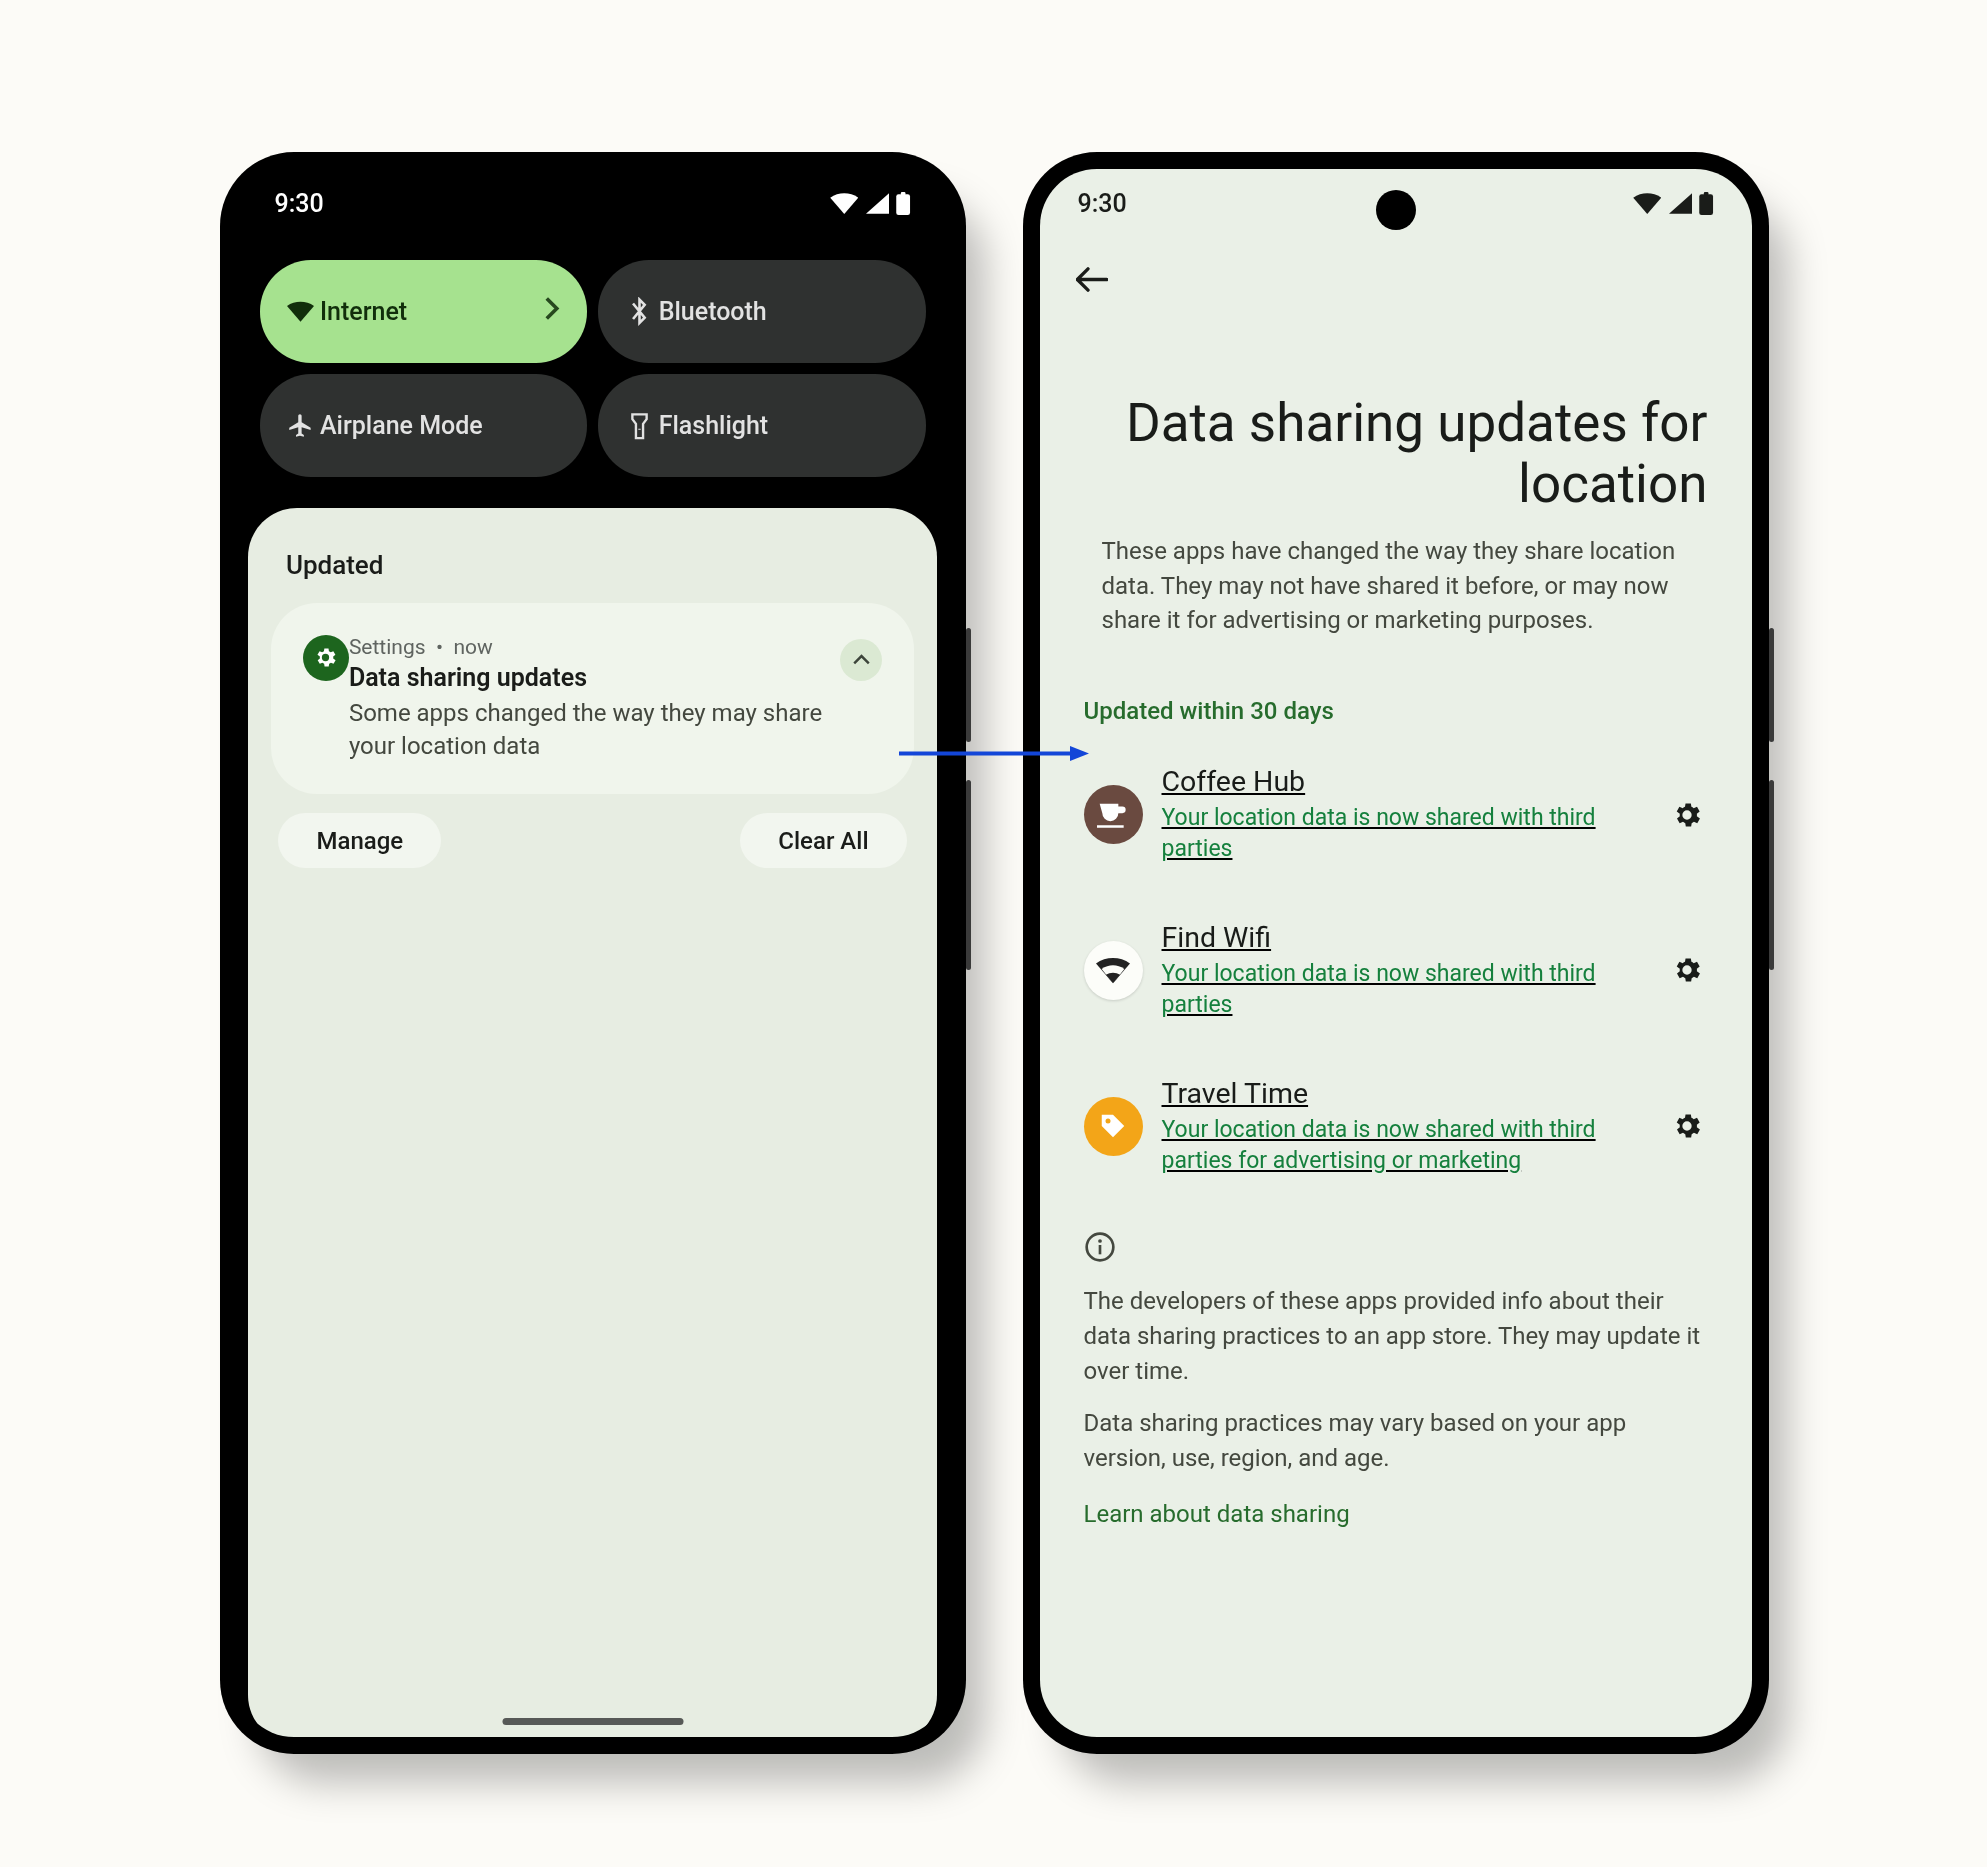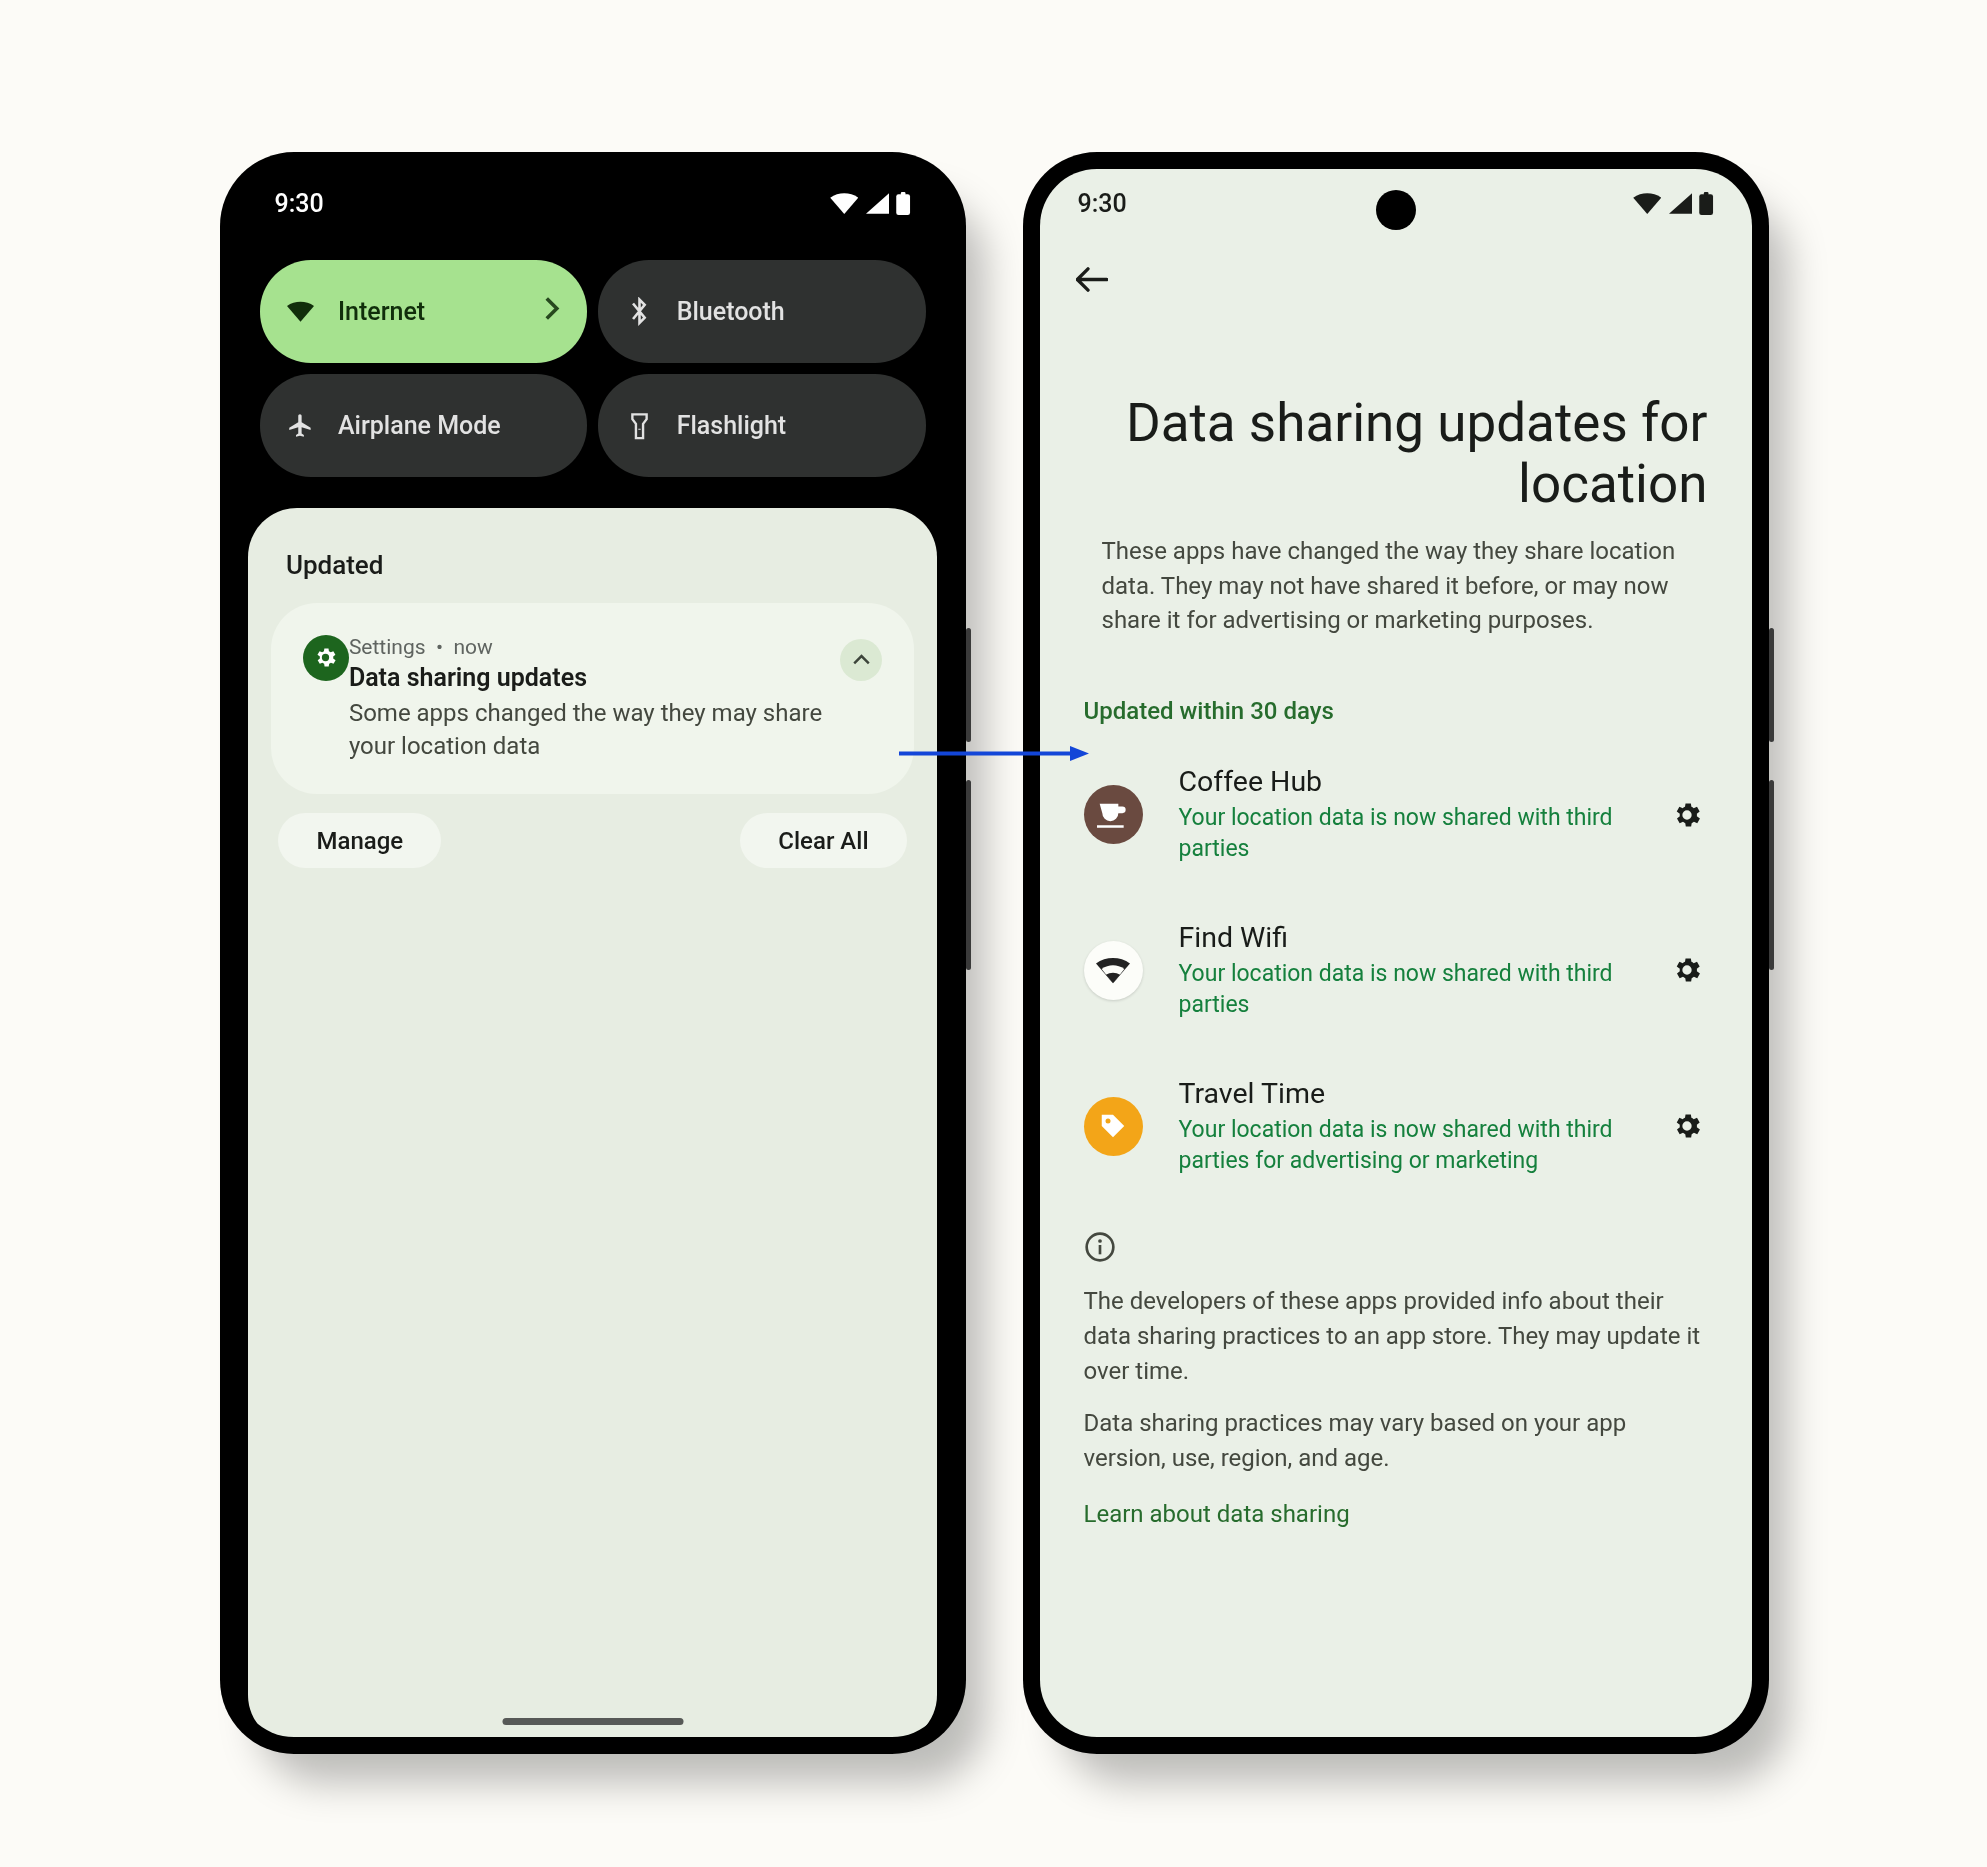--- a/index.html
+++ b/index.html
@@ -76,21 +76,21 @@
     grid-template-columns: 1fr 1fr;
     gap: 11.4px;
     padding: 23px;
   }
   .qs-tile {
     height: 103px;
     border-radius: 51px;
     display: flex;
     align-items: center;
     padding: 0 27px;
-    gap: 23px;
+    gap: 5px;
     color: #e2e2e2;
     background: #2f3130;
     font-size: 25px;
     font-weight: 500;
   }
   .qs-tile.active {
     background: #a6e28f;
     color: #112e0b;
   }
   .qs-tile .tile-icon { width: 28.5px; display:flex; justify-content:center; }
@@ -183,22 +183,23 @@
   .section-header {
     color: #276c2d;
     font-size: 24px;
     font-weight: 500;
     padding: 59px 44px 11.4px 44px;
   }
 
   .app-row {
     display: flex;
     align-items: center;
-    gap: 36px;
+    gap: 19px;
     padding: 28.5px 44px;
+    text-decoration: underline;
   }
   .app-icon {
     width: 59px; height: 59px;
     border-radius: 50%;
     display:flex; align-items:center; justify-content:center;
     flex-shrink:0;
     font-size: 27px;
   }
   .app-icon.brown { background: #6a4a40; color:#fff; }
   .app-icon.white { background: #fcfdf9; color:#222; box-shadow: 0 1px 2.9px rgba(0,0,0,0.15);}

